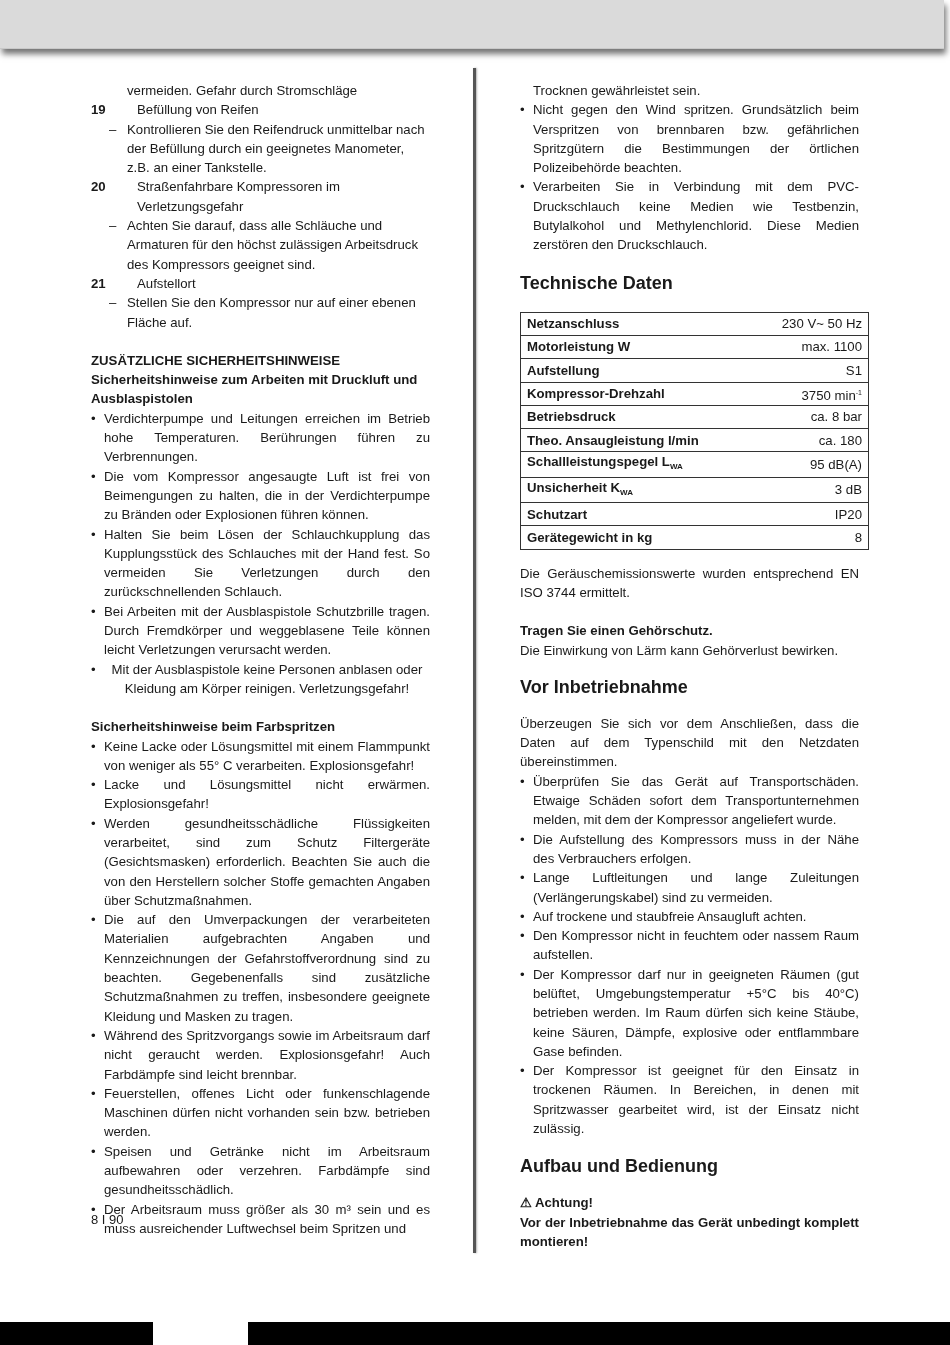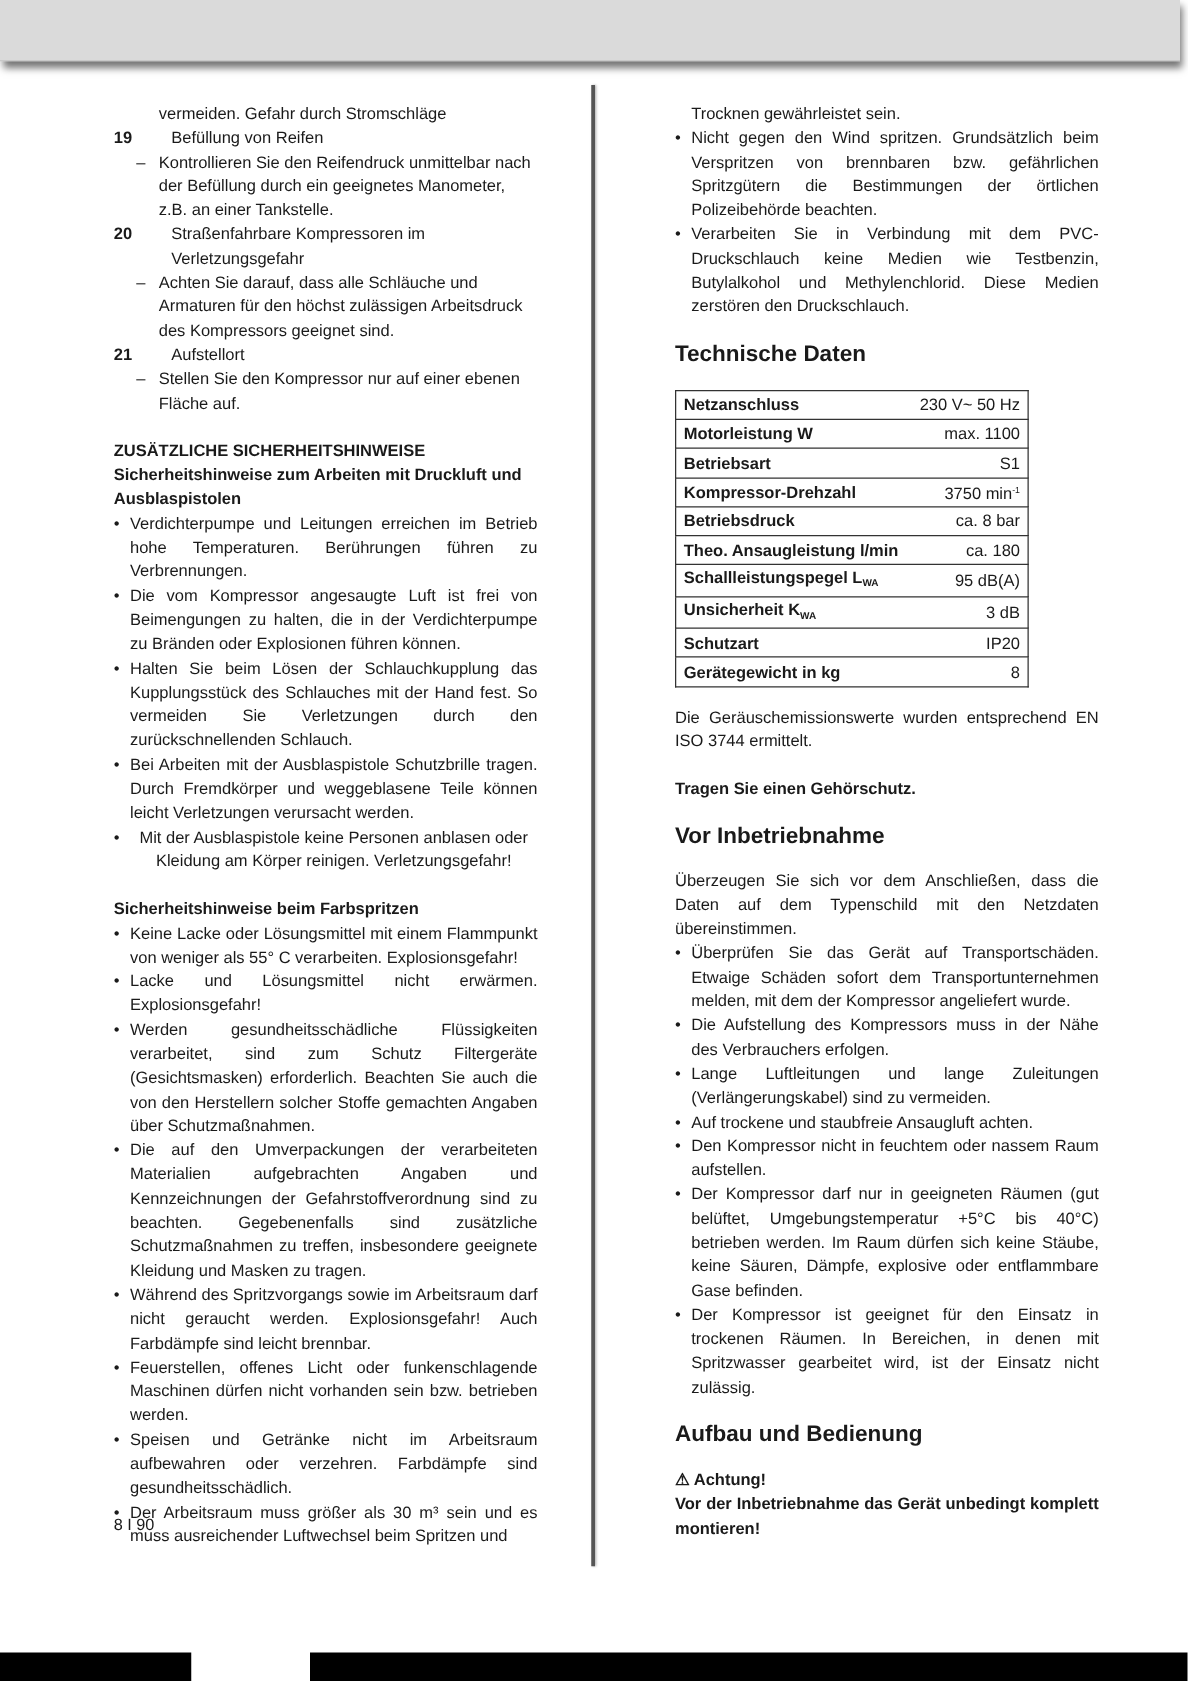--- a/index.html
+++ b/index.html
@@ -2,36 +2,36 @@
 <html><head>
 <meta charset="utf-8">
 <style>
   html, body { margin:0; padding:0; }
   body { width:950px; height:1345px; background:#ffffff; position:relative; overflow:hidden;
          font-family:"Liberation Sans", sans-serif; color:#1a1a1a; }
   .header-bar { position:absolute; left:0; top:0; width:944px; height:48px; background:#dadada;
          border-bottom:1px solid #c8c8c8; box-shadow: 2px 5px 6px rgba(0,0,0,0.55); }
   .col { position:absolute; top:81px; font-size:13.2px; line-height:19.3px; }
   .col-left { left:91px; width:339px; }
-  .col-right { left:540px; width:339px; }
+  .col-right { left:520px; width:339px; }
   .divider { position:absolute; left:473px; top:68px; width:3px; height:1185px; background:#555;
          box-shadow: 1px 0 2px rgba(0,0,0,0.3); }
   p { margin:0; }
   .just { text-align:justify; }
   .num-item { display:flex;gap:24px; }
   .num-item .n { font-weight:bold; width:22px; flex:none; }
   .dash-item { display:flex; padding-left:18px; }
   .dash-item .d { width:18px; flex:none; }
   .bul { display:flex; }
   .bul .b { width:13px; flex:none; text-align:left; }
   .bul .t { flex:1; text-align:justify; }
   .bold { font-weight:bold; }
   .gap { height:19px; }
   h2 { font-size:18px; font-weight:bold; margin:0; line-height:22px; }
-  table.spec { border-collapse:collapse; width:283px; margin:0; }
+  table.spec { border-collapse:collapse; width:349px; margin:0; }
   table.spec td { border:1px solid #333; padding:0 6px; height:22.3px; font-size:13.2px; }
   table.spec td.k { font-weight:bold; border-right:none; }
   table.spec td.v { text-align:right; border-left:none; }
   sub.s { font-size:8px; font-weight:bold; vertical-align:-3px; }
   sup.s { font-size:7px; vertical-align:5px; }
   .pagenum { position:absolute; left:91px; top:1212px; font-size:13px; }
   .footer-bar-left { position:absolute; left:0; top:1322px; width:153px; height:23px; background:#000; }
   .footer-bar-right { position:absolute; left:248px; top:1322px; width:702px; height:23px; background:#000; }
 </style>
 </head>
@@ -159,21 +159,21 @@
     <tbody id="spec-body">
         <tr>
           <td class="k"><span>Netzanschluss</span></td>
           <td class="v"><span>230 V~ 50 Hz</span></td>
         </tr>
         <tr>
           <td class="k"><span>Motorleistung W</span></td>
           <td class="v"><span>max. 1100</span></td>
         </tr>
         <tr>
-          <td class="k"><span>Betriebsart</span></td>
+          <td class="k"><span>Aufstellung</span></td>
           <td class="v"><span>S1</span></td>
         </tr>
         <tr>
           <td class="k"><span>Kompressor-Drehzahl</span></td>
           <td class="v"><span>3750 min</span><sup class="s">-1</sup></td>
         </tr>
         <tr>
           <td class="k"><span>Betriebsdruck</span></td>
           <td class="v"><span>ca. 8 bar</span></td>
         </tr>
@@ -197,20 +197,21 @@
           <td class="k"><span>Gerätegewicht in kg</span></td>
           <td class="v"><span>8</span></td>
         </tr>
       </tbody>
   </table>
 
   <div style="height:14px"></div>
   <p class="just">Die Geräuschemissionswerte wurden entsprechend EN ISO 3744 ermittelt.</p>
   <div class="gap"></div>
   <p class="bold">Tragen Sie einen Gehörschutz.</p>
+  <p>Die Einwirkung von Lärm kann Gehörverlust bewirken.</p>
 
   <div style="height:16px"></div>
   <h2>Vor Inbetriebnahme</h2>
   <div style="height:16px"></div>
   <p class="just">Überzeugen Sie sich vor dem Anschließen, dass die Daten auf dem Typenschild mit den Netzdaten übereinstimmen.</p>
   <div>
     <div class="bul">
         <span class="b">•</span>
         <span class="t">Überprüfen Sie das Gerät auf Transportschäden. Etwaige Schäden sofort dem Transportunternehmen melden, mit dem der Kompressor angeliefert wurde.</span>
       </div>

